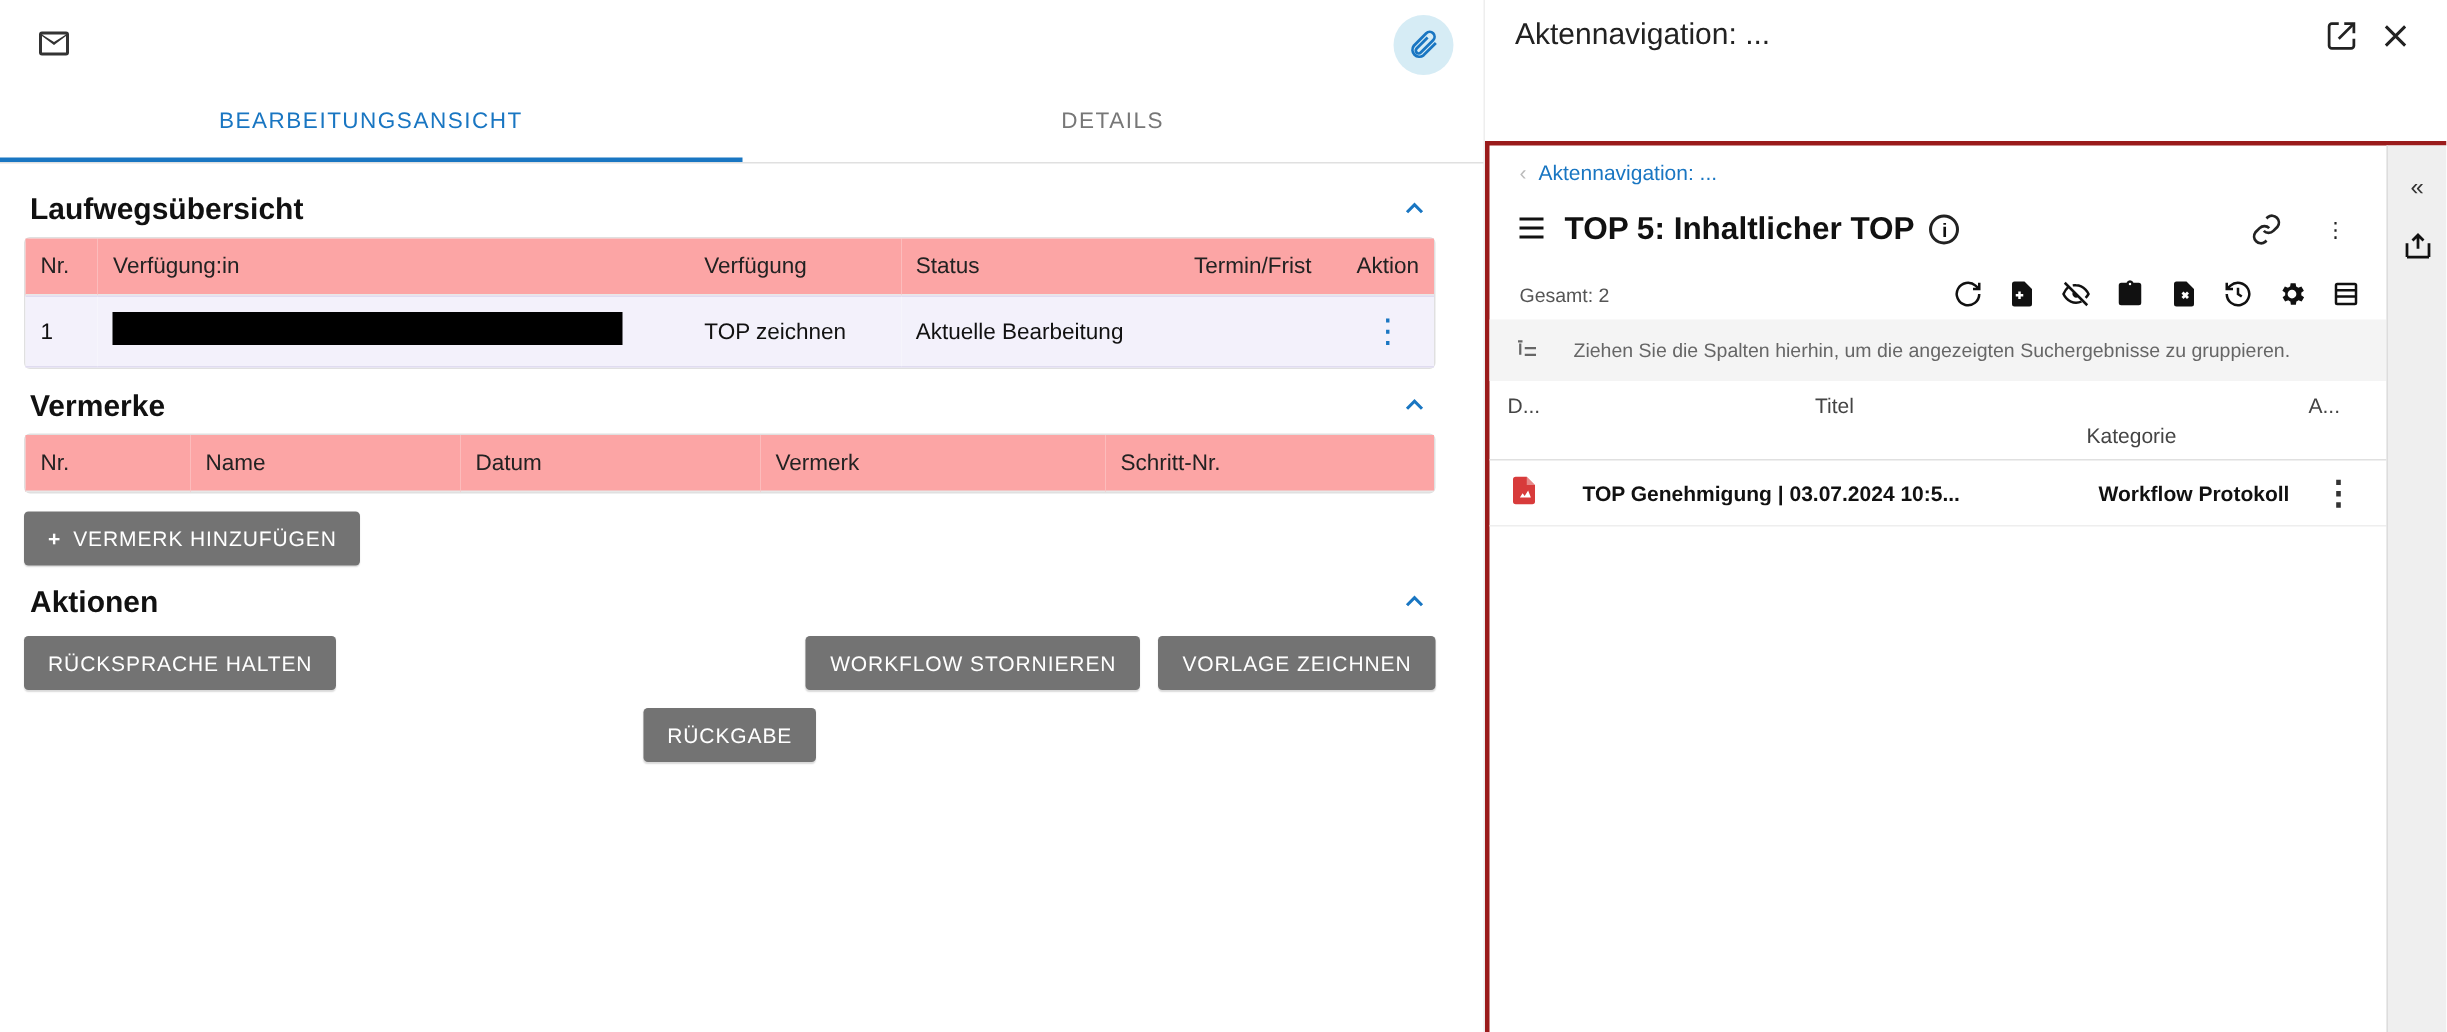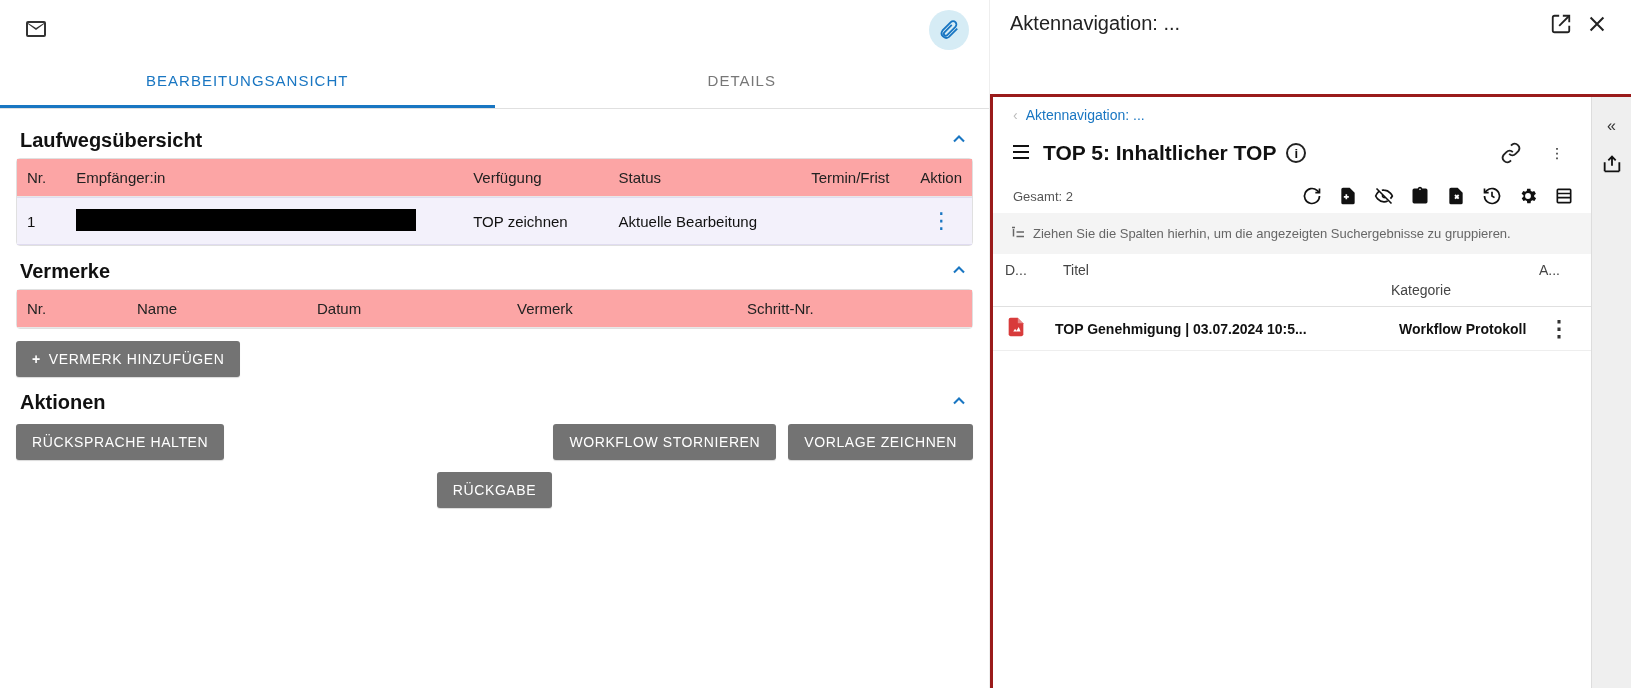--- a/index.html
+++ b/index.html
@@ -12,21 +12,21 @@
   .right-header-bar .spacer { flex:1; }
   .icon-btn { width:36px; height:36px; display:flex; align-items:center; justify-content:center; cursor:pointer; color:#222; border-radius:4px; }
   .icon-btn svg { width:22px; height:22px; }
   .top-icons { display:flex; align-items:center; padding:10px 20px 4px 24px; gap:8px; }
   .mail-icon { color:#333; }
   .clip-badge { margin-left:auto; width:40px; height:40px; border-radius:50%; background:#d6ecf5; display:flex; align-items:center; justify-content:center; color:#1976c2; }
   .clip-badge svg{width:22px;height:22px;}
   .tabs { display:flex; border-bottom:1px solid #e0e0e0; }
   .tab { flex:1; text-align:center; padding:18px 8px 16px 8px; font-size:15px; letter-spacing:1px; color:#777; cursor:pointer; }
   .tab.active { color:#1976c2; border-bottom:3px solid #1976c2; font-weight:500; }
-  .content { padding:6px 16px 16px 16px; overflow:auto; flex:1;}
+  .content { padding:6px 32px 16px 16px; overflow:auto; flex:1;}
   .section-head { display:flex; align-items:center; padding:14px 4px 6px 4px; }
   .section-head h3 { font-size:20px; font-weight:700; }
   .section-head .chev { margin-left:auto; color:#1976c2; cursor:pointer; }
   table.grid { width:100%; border:1px solid #e0e0e0; border-radius:4px; border-collapse:separate; border-spacing:0; font-size:15px; }
   table.grid th { text-align:left; font-weight:400; color:#222; padding:10px 10px; background:#fca5a5; border-bottom:1px solid #e8e8e8;}
   table.grid td { padding:10px 10px; }
   tr.datarow { background:#f3f1fb; }
   tr.datarow td { border-top:1px solid #e0dcf0; border-bottom:1px solid #e0dcf0;}
   .blackbox { background:#000; height:22px; width:340px; display:inline-block; }
   .kebab { color:#1976c2; font-size:22px; cursor:pointer; text-align:center; }
@@ -39,23 +39,23 @@
   .bc-row .chev-left{color:#bbb;}
   .bc-row a { color:#1976c2; text-decoration:none; cursor:pointer;}
   .node-title-row { display:flex; align-items:center; gap:10px; padding:4px 16px 10px 16px; }
   .node-title-row h2 { font-size:21px; font-weight:600; }
   .node-title-row .info { border:2px solid #222; border-radius:50%; width:20px; height:20px; display:flex; align-items:center; justify-content:center; font-size:13px; font-weight:700;}
   .node-title-row .spacer{flex:1;}
   .toolbar { display:flex; align-items:center; gap:14px; padding:4px 16px 6px 20px; }
   .toolbar .count { color:#555; font-size:13px; margin-right:auto;}
   .toolbar .ticon { width:22px;height:22px; color:#111; cursor:pointer; display:flex;align-items:center;justify-content:center;}
   .toolbar .ticon svg{width:20px;height:20px;}
-  .group-hint { background:#f4f4f4; color:#666; font-size:13px; padding:10px 16px; display:flex; align-items:center; gap:6px;}
+  .group-hint { background:#f4f4f4; color:#666; font-size:13px; padding:10px 16px; display:flex; align-items:center; gap:22px;}
   .r-head { display:flex; border-bottom:1px solid #e0e0e0; padding:8px 12px; font-size:14px; color:#444; gap:8px;}
-  .r-head .c1{width:40px;} .r-head .c2{flex:1; padding-left:10px;} .r-head .c3{width:140px;margin-top:20px;} .r-head .c4{width:40px;}
+  .r-head .c1{width:40px;} .r-head .c2{flex:1; padding-left:10px;text-align:center;} .r-head .c3{width:140px;margin-top:20px;} .r-head .c4{width:40px;}
   .r-row { display:flex; align-items:center; padding:8px 12px; border-bottom:1px solid #eee; font-size:14px;font-weight:bold;}
   .r-row .c1{width:40px;} .r-row .c2{flex:1; padding-left:10px; white-space:nowrap; overflow:hidden; text-overflow:ellipsis;} .r-row .c3{width:140px;} .r-row .c4{width:40px; text-align:center;}
   .pdf-icon{ width:22px;height:24px; }
   .side-tab { width:40px; background:#efefef; border-left:1px solid #ddd; display:flex; flex-direction:column; align-items:center; gap:18px; padding-top:20px;}
   .side-tab .chev-dbl{font-size:16px;color:#333;}
   .side-tab svg{width:22px;height:22px;}
   .ham svg{width:24px;height:24px;}
 </style>
 </head>
 <body>
@@ -88,21 +88,21 @@
         <span class="chev">
           <svg width="20" height="20" viewBox="0 0 24 24" fill="none" stroke="currentColor" stroke-width="2.5">
               <path d="M6 15l6-6 6 6"></path>
             </svg>
         </span>
       </div>
       <table class="grid">
         <thead>
           <tr>
             <th style="width:50px">Nr.</th>
-            <th style="width:400px">Empfänger:in</th>
+            <th style="width:400px">Verfügung:in</th>
             <th style="width:150px">Verfügung</th>
             <th style="width:200px">Status</th>
             <th style="width:110px">Termin/Frist</th>
             <th style="width:60px;text-align:right">Aktion</th>
           </tr>
         </thead>
         <tbody>
           <tr class="datarow">
             <td>1</td>
             <td><span class="blackbox"></span></td>

